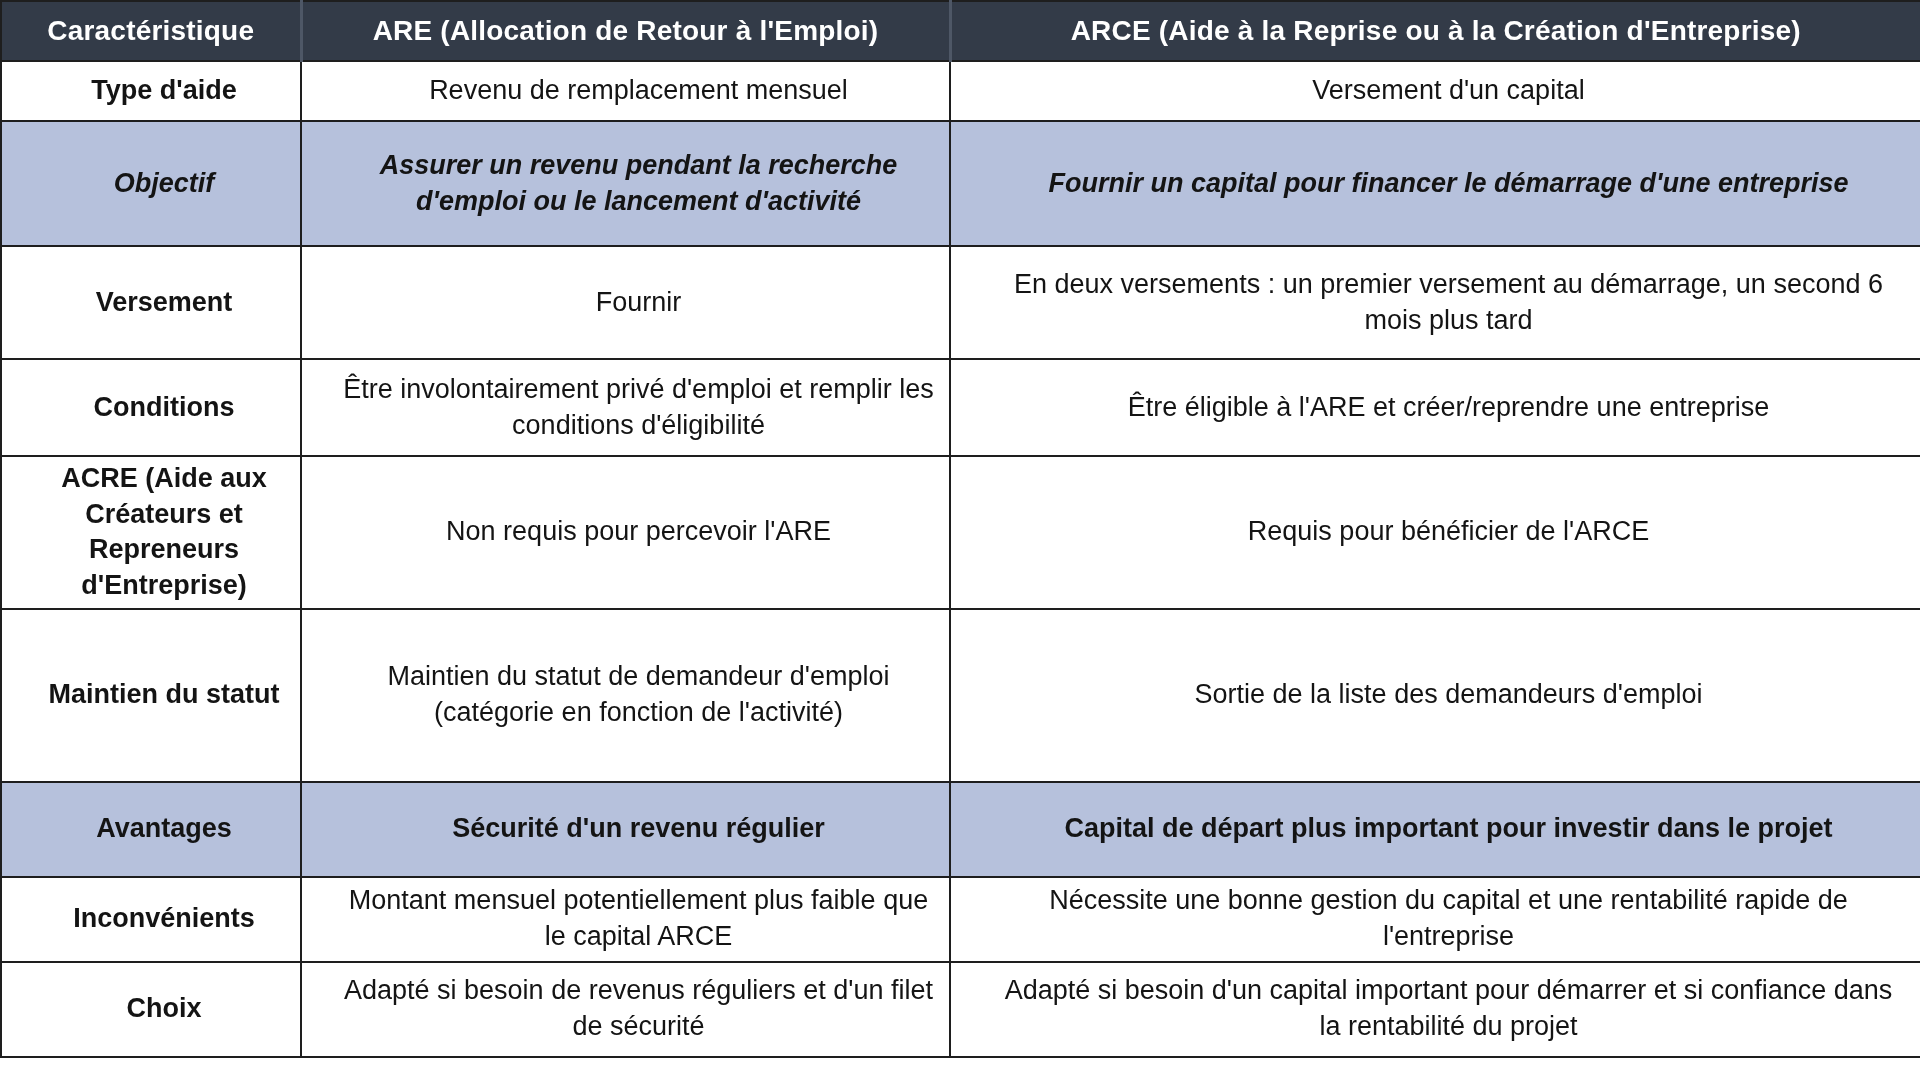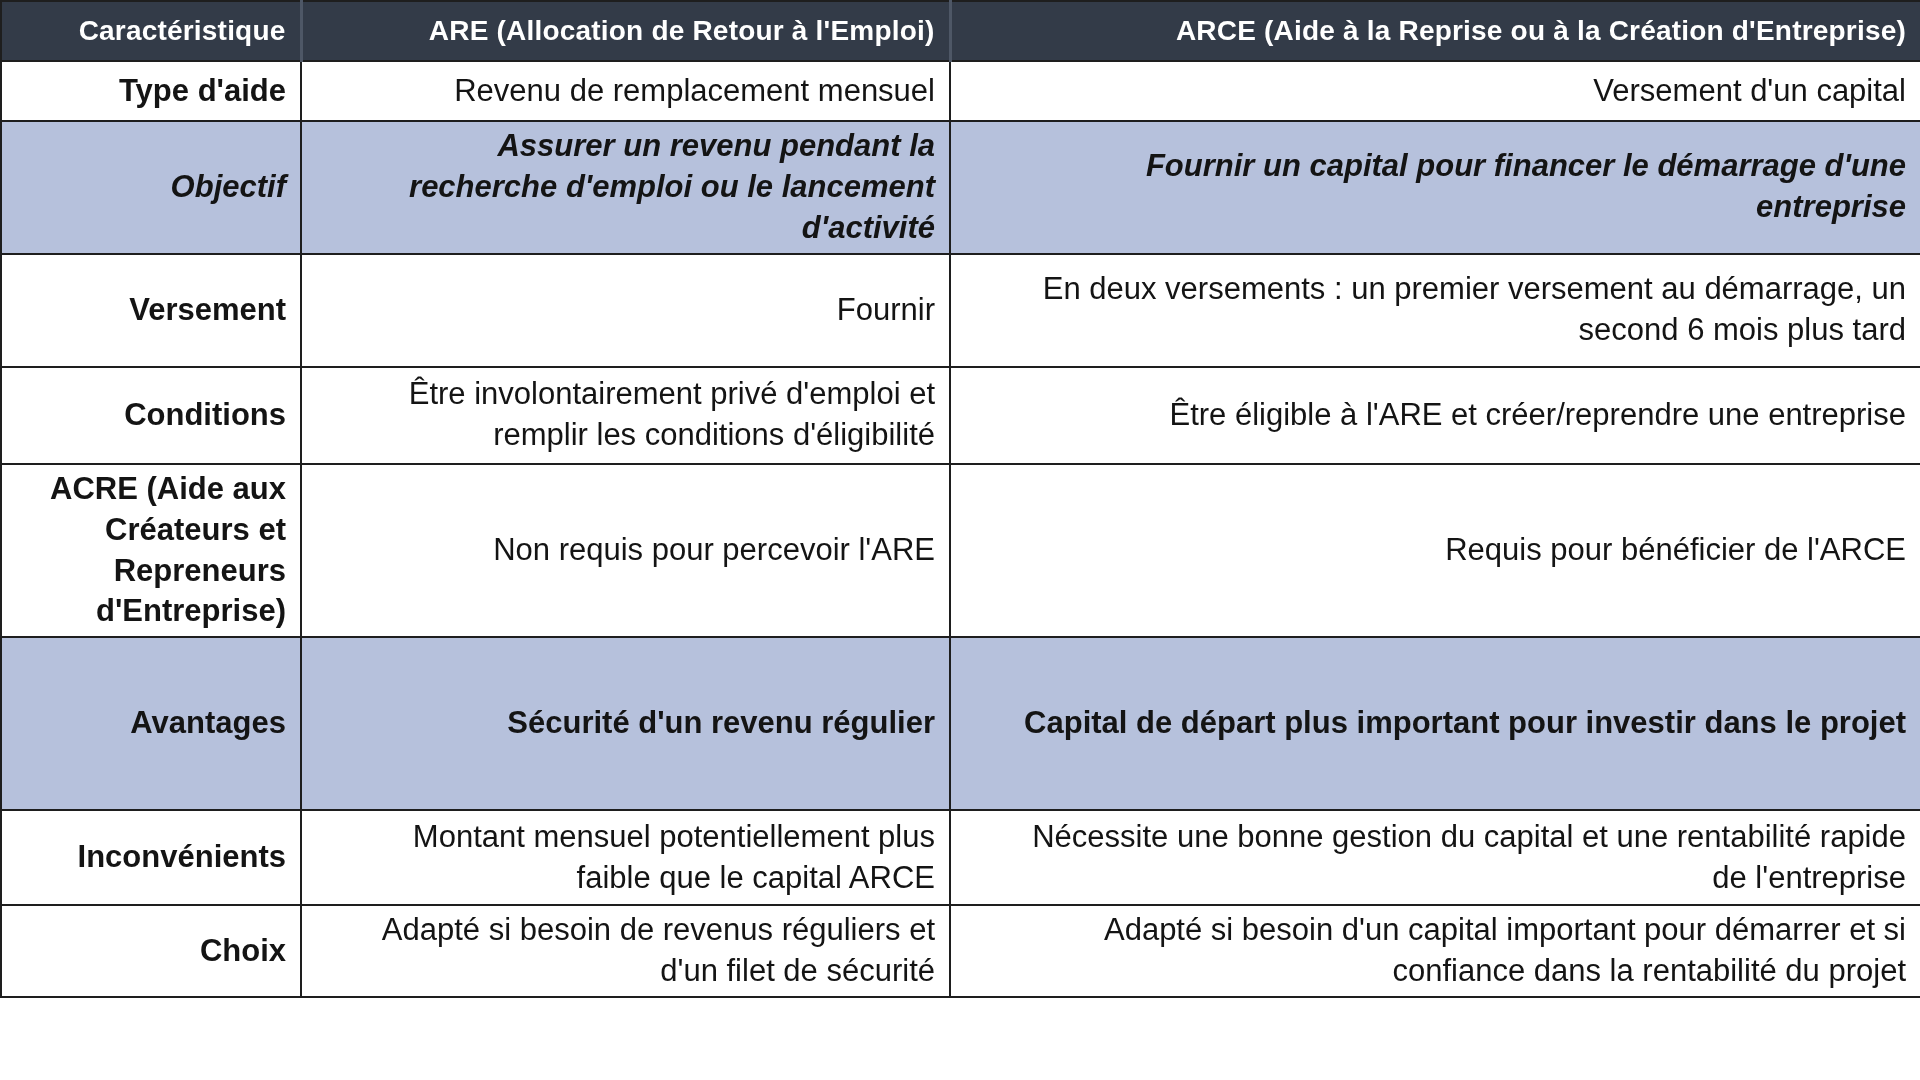--- a/index.html
+++ b/index.html
@@ -24,31 +24,31 @@
     padding: 4px 14px;
     vertical-align: middle;
     overflow: hidden;
   }
   thead tr { height: 60px; }
   th {
     background: var(--header-bg, #333b48);
     color: var(--header-text, #ffffff);
     font-size: 28px;
     font-weight: 700;
-    text-align: right;
+    text-align: center;
     letter-spacing: 0.2px;
   }
   th:not(:first-child) { border-left: 3px solid #4e5766; }
 
   td {
-    font-size: 31px;
+    font-size: 27px;
     line-height: 1.32;
     color: var(--body-text, #141414);
     background: #ffffff;
-    text-align: right;
+    text-align: center;
     padding-left: 40px;
   }
   td.rowlabel { font-weight: 700; }
 
   tr.hl td {
     background: var(--highlight-bg, #b6c1dc);
     font-weight: 700;
   }
 
   
@@ -98,20 +98,25 @@
       <tr>
     <td class="rowlabel">Conditions</td>
     <td>Être involontairement privé d'emploi et remplir les conditions d'éligibilité</td>
     <td>Être éligible à l'ARE et créer/reprendre une entreprise</td>
   </tr>
       <tr>
     <td class="rowlabel">ACRE (Aide aux Créateurs et Repreneurs d'Entreprise)</td>
     <td>Non requis pour percevoir l'ARE</td>
     <td>Requis pour bénéficier de l'ARCE</td>
   </tr>
+      <tr>
+    <td class="rowlabel">Maintien du statut</td>
+    <td>Maintien du statut de demandeur d'emploi (catégorie en fonction de l'activité)</td>
+    <td>Sortie de la liste des demandeurs d'emploi</td>
+  </tr>
       <tr class="hl">
     <td class="rowlabel">Avantages</td>
     <td>Sécurité d'un revenu régulier</td>
     <td>Capital de départ plus important pour investir dans le projet</td>
   </tr>
       <tr>
     <td class="rowlabel">Inconvénients</td>
     <td>Montant mensuel potentiellement plus faible que le capital ARCE</td>
     <td>Nécessite une bonne gestion du capital et une rentabilité rapide de l'entreprise</td>
   </tr>

